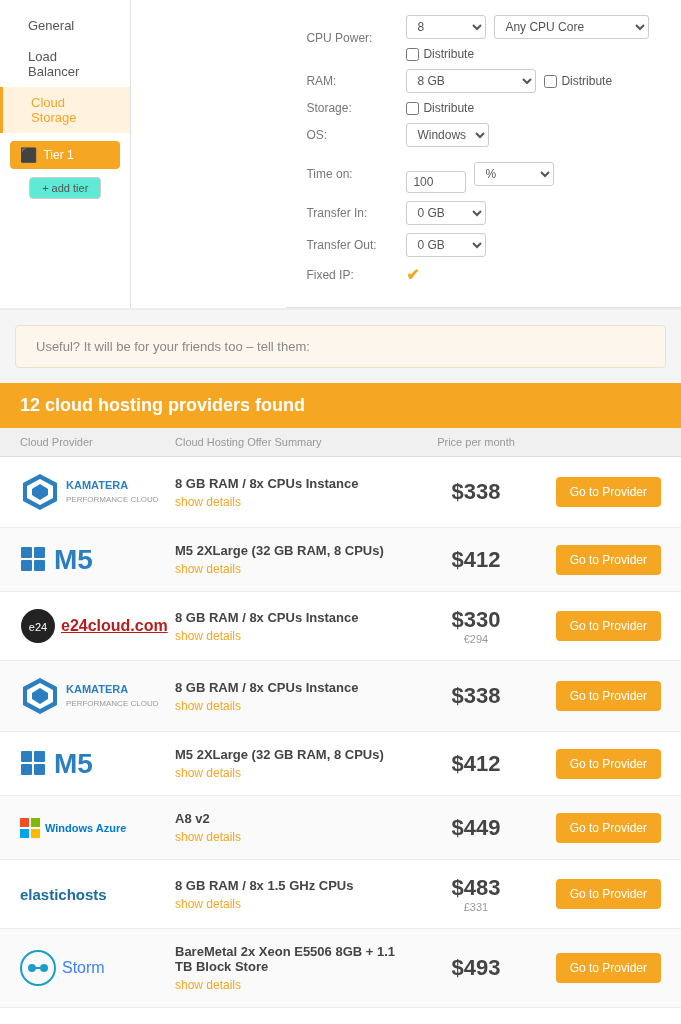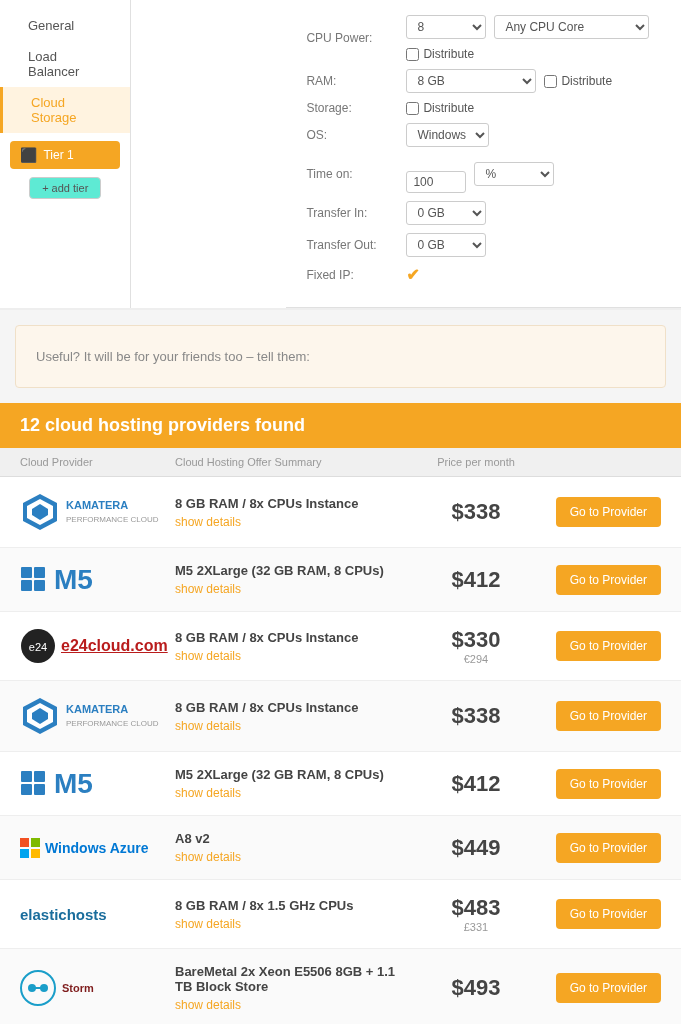--- a/index.html
+++ b/index.html
@@ -19,21 +19,21 @@
     .config-controls { display: flex; align-items: center; gap: 8px; flex-wrap: wrap; }
     .config-controls select, .config-controls input[type="text"] {
       border: 1px solid #ccc; border-radius: 3px; padding: 3px 6px; font-size: 12px; color: #555; background: #fff;
     }
     .config-controls select { appearance: auto; }
     .distribute-check { display: flex; align-items: center; gap: 4px; font-size: 12px; color: #555; }
     .checkmark { color: #f5a623; font-size: 16px; font-weight: bold; }
     input[type="number"] { border: 1px solid #ccc; border-radius: 3px; padding: 3px 6px; font-size: 12px; width: 55px; color: #555; }
 
     
-    .promo-banner { clear: both; background: #fdf6ec; border: 1px solid #f0e0c8; margin: 15px; padding: 23px 20px; border-radius: 4px; color: #888; font-size: 13px; }
+    .promo-banner { clear: both; background: #fdf6ec; border: 1px solid #f0e0c8; margin: 15px; padding: 13px 20px; border-radius: 4px; color: #888; font-size: 13px; }
 
     
     .results-header { background: #f5a623; color: #fff; padding: 12px 20px; font-size: 18px; font-weight: bold; }
 
     
     .table-header { display: flex; align-items: center; background: #f0f0f0; padding: 8px 20px; border-bottom: 1px solid #ddd; }
     .th-provider { width: 155px; color: #999; font-size: 11px; }
     .th-summary { flex: 1; color: #999; font-size: 11px; }
     .th-price { width: 130px; color: #999; font-size: 11px; text-align: center; }
     .th-action { width: 120px; }
@@ -296,21 +296,21 @@
   </div>
     <div class="provider-row">
     <div class="provider-logo">
       <div style="display:flex;align-items:center;gap:5px;">
         <svg width="20" height="20" viewBox="0 0 20 20">
           <rect x="0" y="0" width="9" height="9" fill="#f25022"></rect>
           <rect x="11" y="0" width="9" height="9" fill="#7fba00"></rect>
           <rect x="0" y="11" width="9" height="9" fill="#00a4ef"></rect>
           <rect x="11" y="11" width="9" height="9" fill="#ffb900"></rect>
         </svg>
-        <span style="font-size:14px;color:#0078d4;font-weight:bold;">Windows Azure</span>
+        <span style="font-size:11px;color:#0078d4;font-weight:bold;">Windows Azure</span>
       </div>
     </div>
     <div class="provider-summary">
       <div class="summary-title">A8 v2</div>
       <a class="summary-link">show details</a>
     </div>
     <div class="provider-price">
       <div class="price-main">$449</div>
 
     </div>
@@ -336,21 +336,21 @@
   </div>
     <div class="provider-row">
     <div class="provider-logo">
       <div style="display:flex;align-items:center;gap:6px;">
         <svg width="36" height="36" viewBox="0 0 36 36">
           <circle cx="18" cy="18" r="17" fill="none" stroke="#1a9ec9" stroke-width="2"></circle>
           <circle cx="12" cy="18" r="4" fill="#1a9ec9"></circle>
           <circle cx="24" cy="18" r="4" fill="#1a9ec9"></circle>
           <line x1="12" y1="18" x2="24" y2="18" stroke="#1a9ec9" stroke-width="2"></line>
         </svg>
-        <span style="font-size:11px;font-weight:bold;color:#7f1d1d;">Storm</span>
+        <span style="font-size:16px;font-weight:normal;color:#3b82f6;">Storm</span>
       </div>
     </div>
     <div class="provider-summary">
       <div class="summary-title">BareMetal 2x Xeon E5506 8GB + 1.1 TB Block Store</div>
       <a class="summary-link">show details</a>
     </div>
     <div class="provider-price">
       <div class="price-main">$493</div>
 
     </div>

